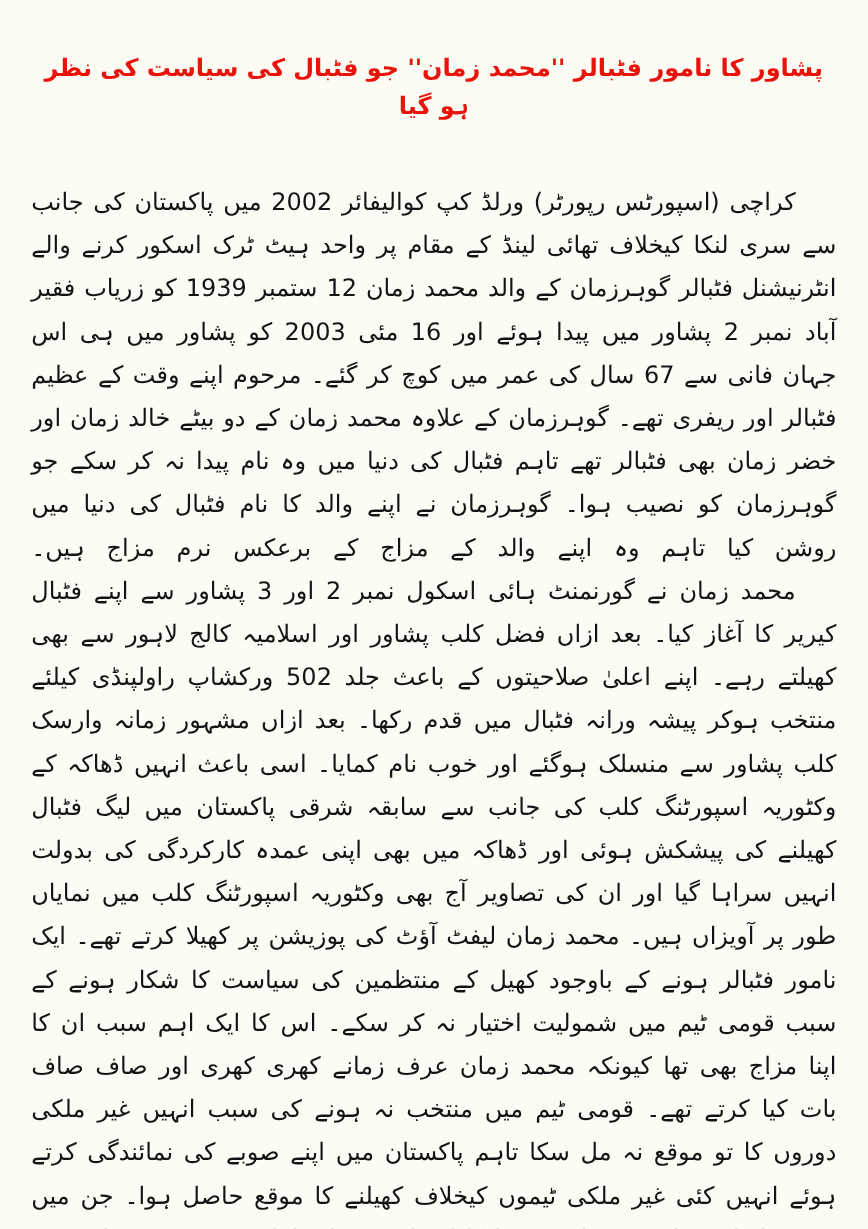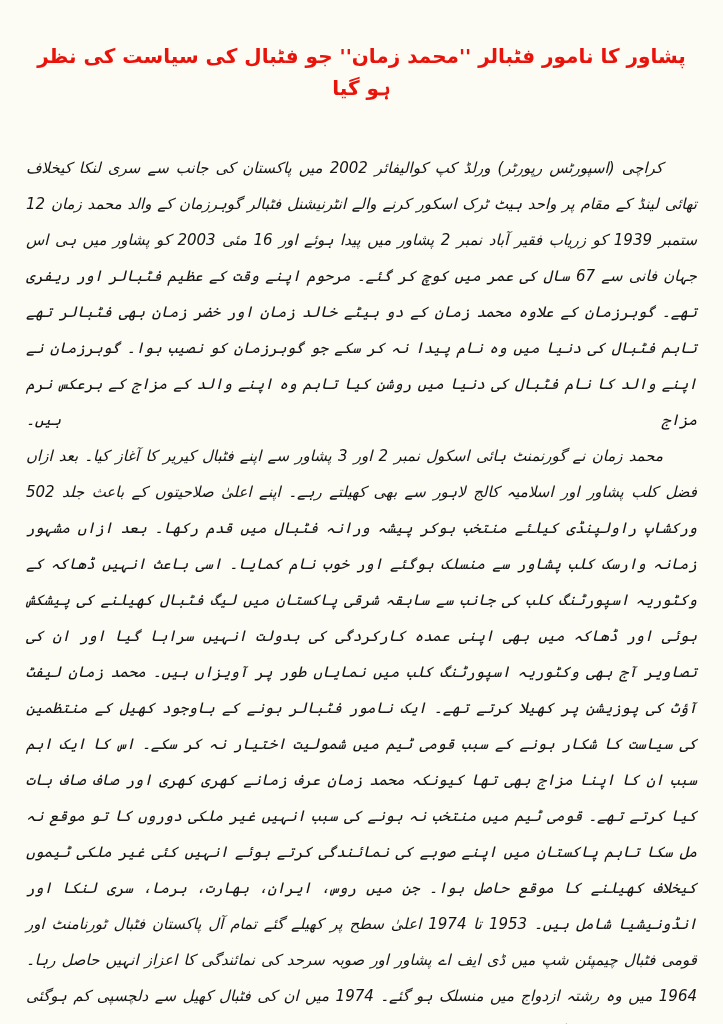--- a/index.html
+++ b/index.html
@@ -23,27 +23,26 @@
   .title {
     margin: 6px 0 46px 0;
     text-align: center;
     color: #e8130b;
     font-size: 20px;
     font-weight: bold;
     line-height: 1.6;
   }
   .body-text .para {
     margin: 0;
-    font-size: 15px;
+    font-size: 20px;
     line-height: 36px;
     text-align: justify;
     text-align-last: justify;
     text-indent: 34px;
     word-spacing: 1px;
-    font-style: italic;
   }
 </style>
 </head>
 <body>
 
 <div class="page">
 
   <h1 class="title">پشاور کا نامور فٹبالر ''محمد زمان'' جو فٹبال کی سیاست کی نظر ہو گیا</h1>
 
   <div class="body-text">

